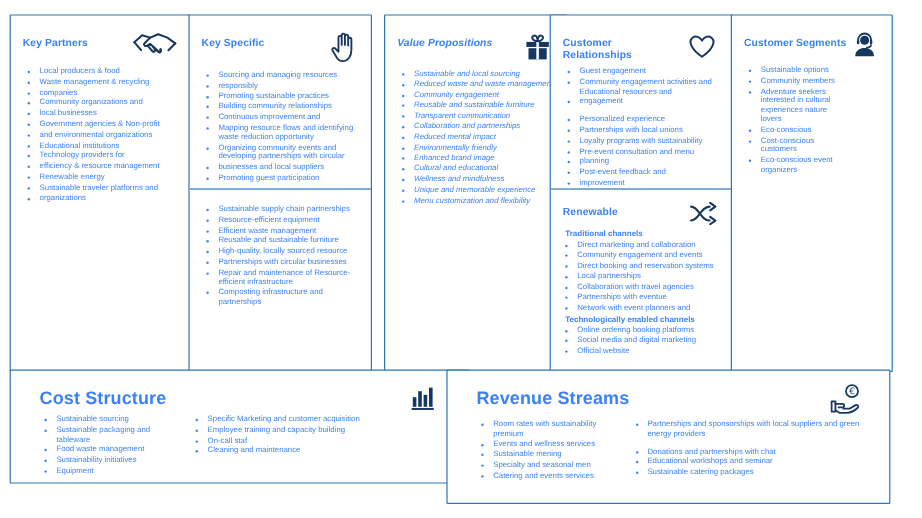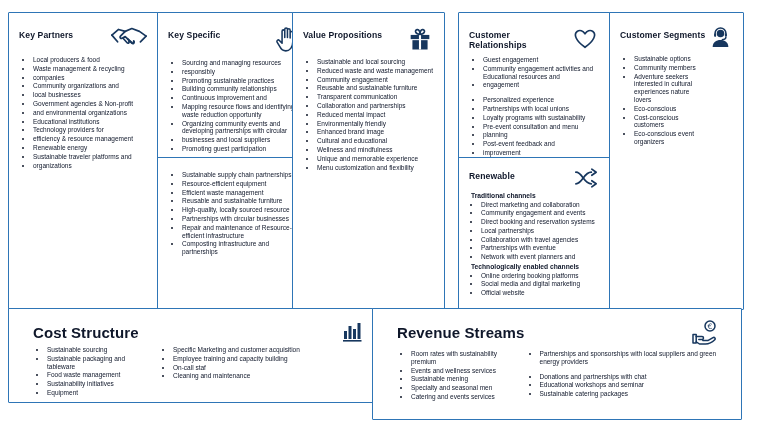--- a/index.html
+++ b/index.html
@@ -1,17 +1,17 @@
 <!DOCTYPE html>
 <html><head>
 <meta charset="utf-8">
 <style>
   html,body{margin:0;padding:0;background:#fff;}
   .stage{position:relative;width:768px;height:432px;background:#fff;overflow:hidden;
-         font-family:"Liberation Sans",sans-serif;color:#0f172a;}
+         font-family:"Liberation Sans",sans-serif;color:#3b82f6;}
   .box{position:absolute;background:#fff;border:1.6px solid #2E75B6;box-sizing:border-box;border-radius:1px;}
   .split{display:flex;flex-direction:column;}
   .cell{box-sizing:border-box;padding:12px 6px 4px 10px;}
   .cell-top{height:145px;border-bottom:1.6px solid #2E75B6;overflow:hidden;}
   .cell-bottom{flex:1;padding-top:8px;overflow:hidden;}
   .title-row{display:flex;justify-content:space-between;align-items:flex-start;padding-right:4px;}
   .box-title{font-size:8.6px;font-weight:bold;letter-spacing:.1px;padding-top:5px;}
   .bm-title{font-size:15px;}
   ul.blist{margin:5px 0 0 0;padding:0 4px 0 14px;}
   ul.blist li{font-size:6.5px;line-height:7.8px;margin:0 0 1px 0;}
@@ -94,21 +94,21 @@
           <li>Efficient waste management</li>
           <li>Reusable and sustainable furniture</li>
           <li>High-quality, locally sourced resource</li>
           <li>Partnerships with circular businesses</li>
           <li>Repair and maintenance of Resource-efficient infrastructure</li>
           <li>Composting infrastructure and partnerships</li>
         </ul>
     </div>
   </div>
 
-  <div class="box cell" style="left:292px;top:12px;width:153px;height:298px;">
+  <div class="box cell" style="left:320px;top:12px;width:153px;height:298px;font-style:italic;">
     <div class="title-row">
       <div class="box-title">Value Propositions</div>
       <span class="icon">
         <svg width="28" height="28" viewBox="0 0 24 24">
           <g fill="#17375E">
             <rect x="4" y="8.5" width="16" height="3.6"></rect>
             <rect x="5.5" y="13" width="13" height="8"></rect>
           </g>
           <rect x="11.1" y="8.5" width="1.8" height="12.5" fill="#fff"></rect>
           <path d="M12 8 C8 8 7 4.5 9.5 4 c2 -.4 2.5 2.5 2.5 4 0 -1.5 .5 -4.4 2.5 -4 2.5 .5 1.5 4 -2.5 4 z" fill="none" stroke="#17375E" stroke-width="1.4"></path>

